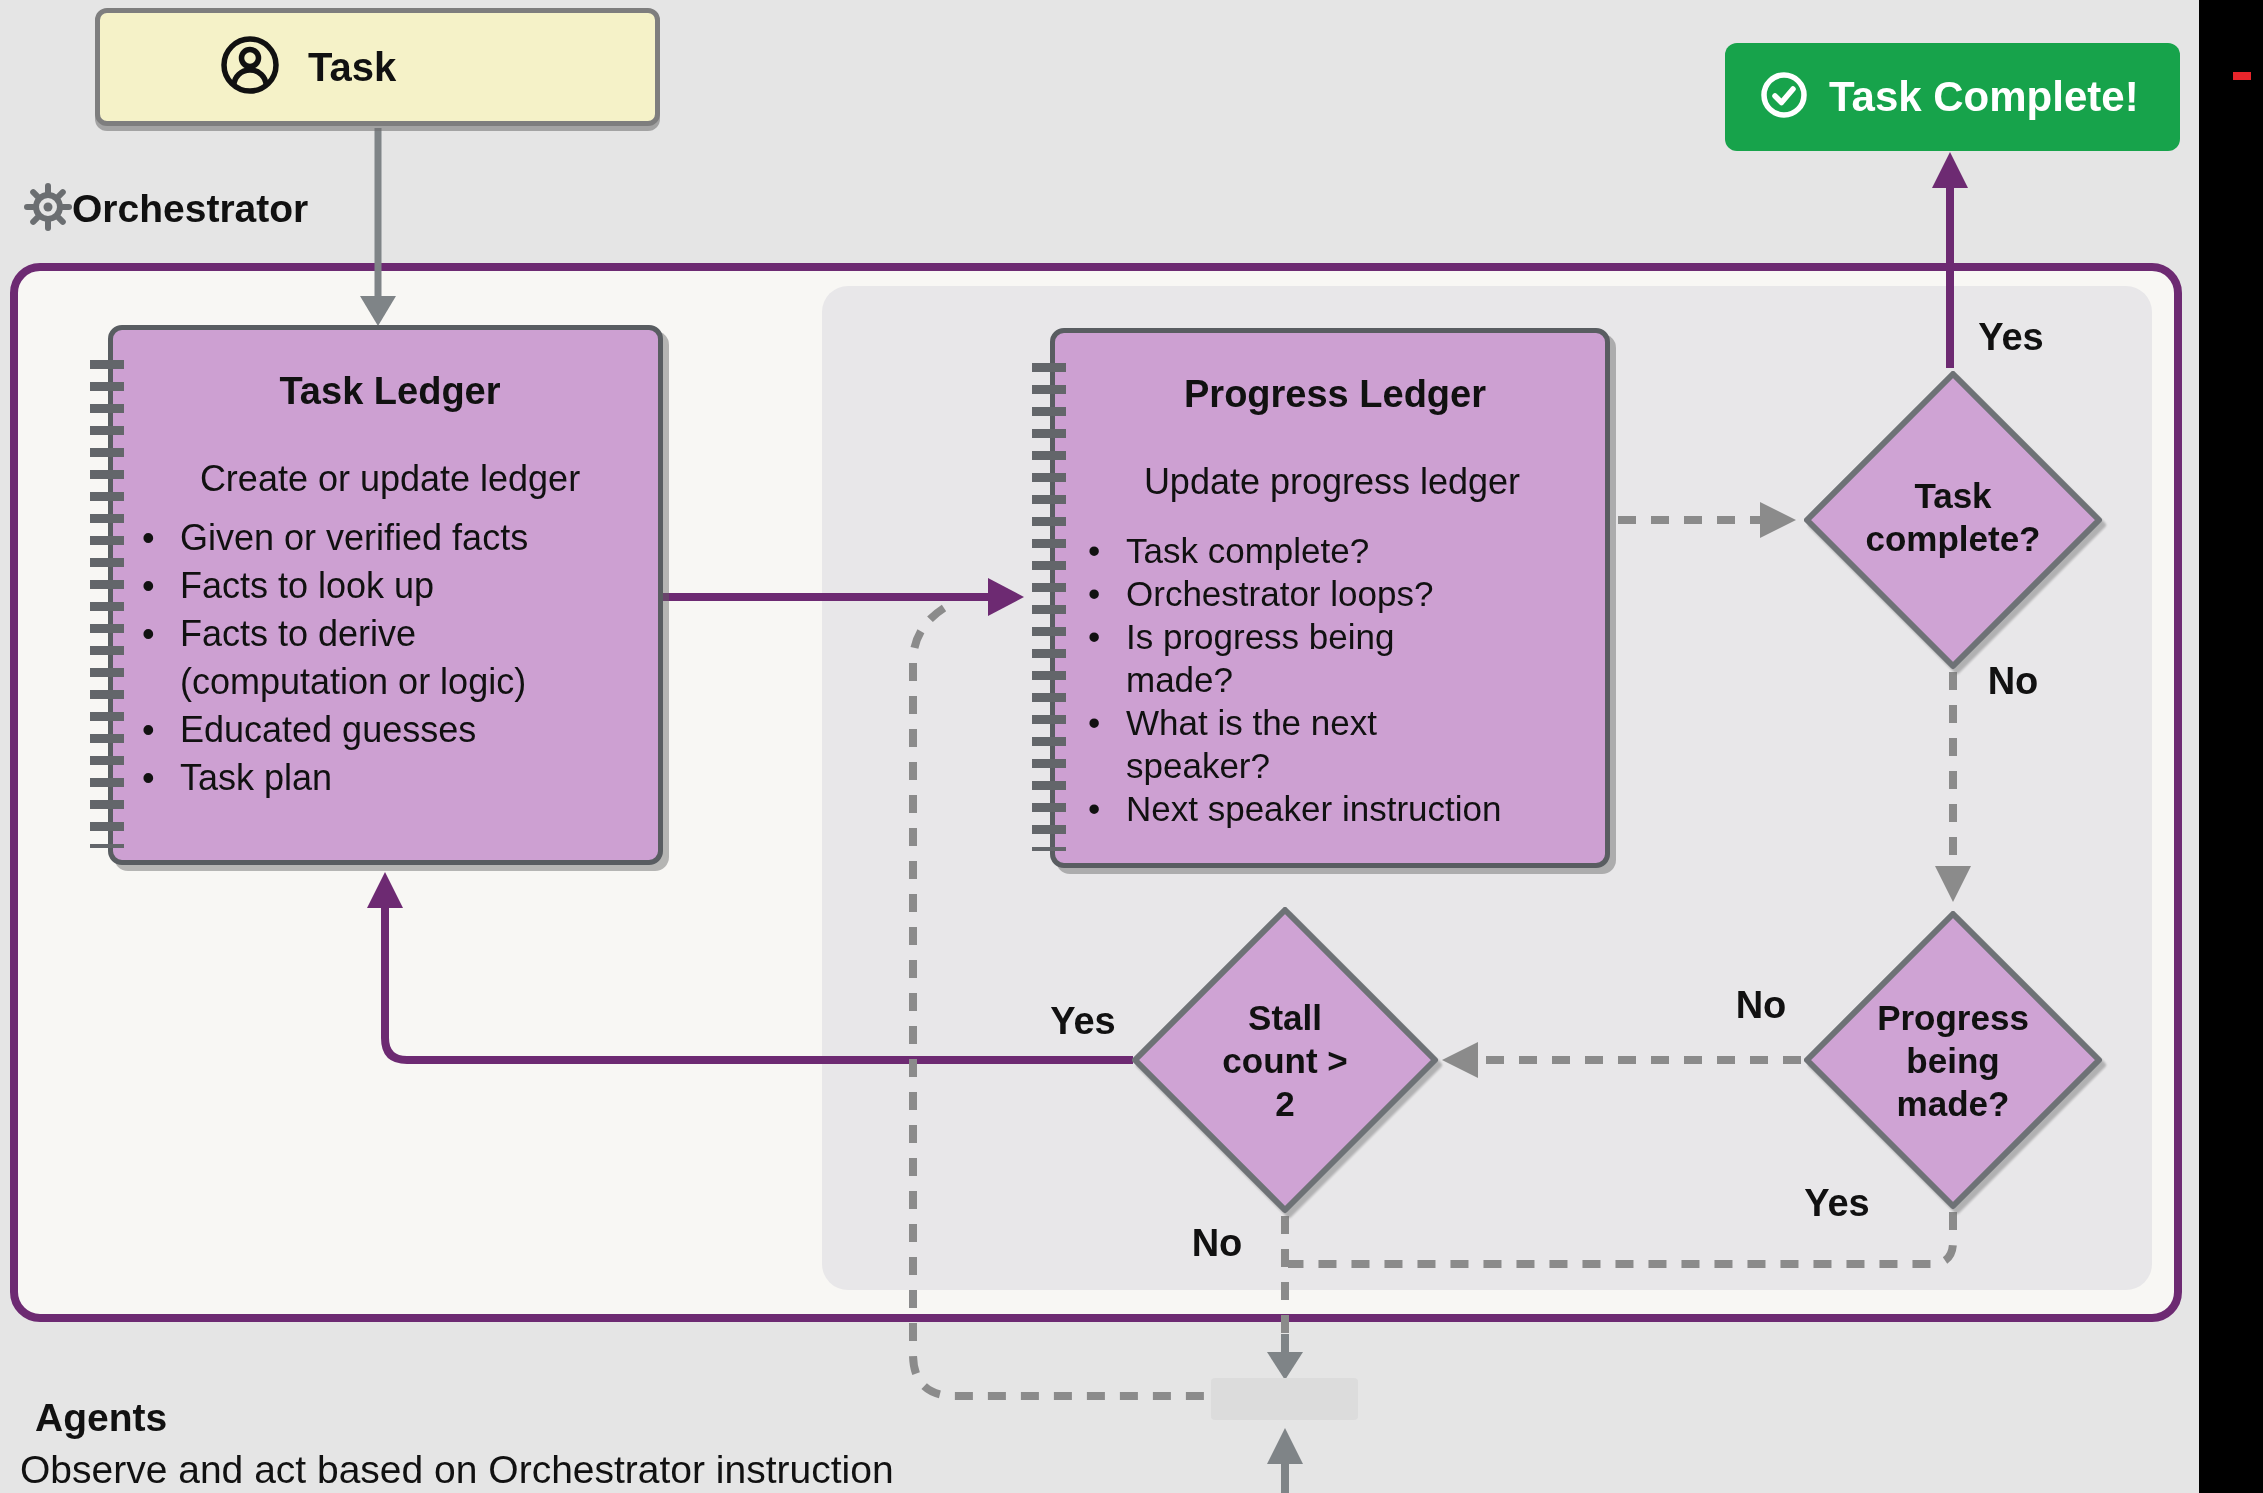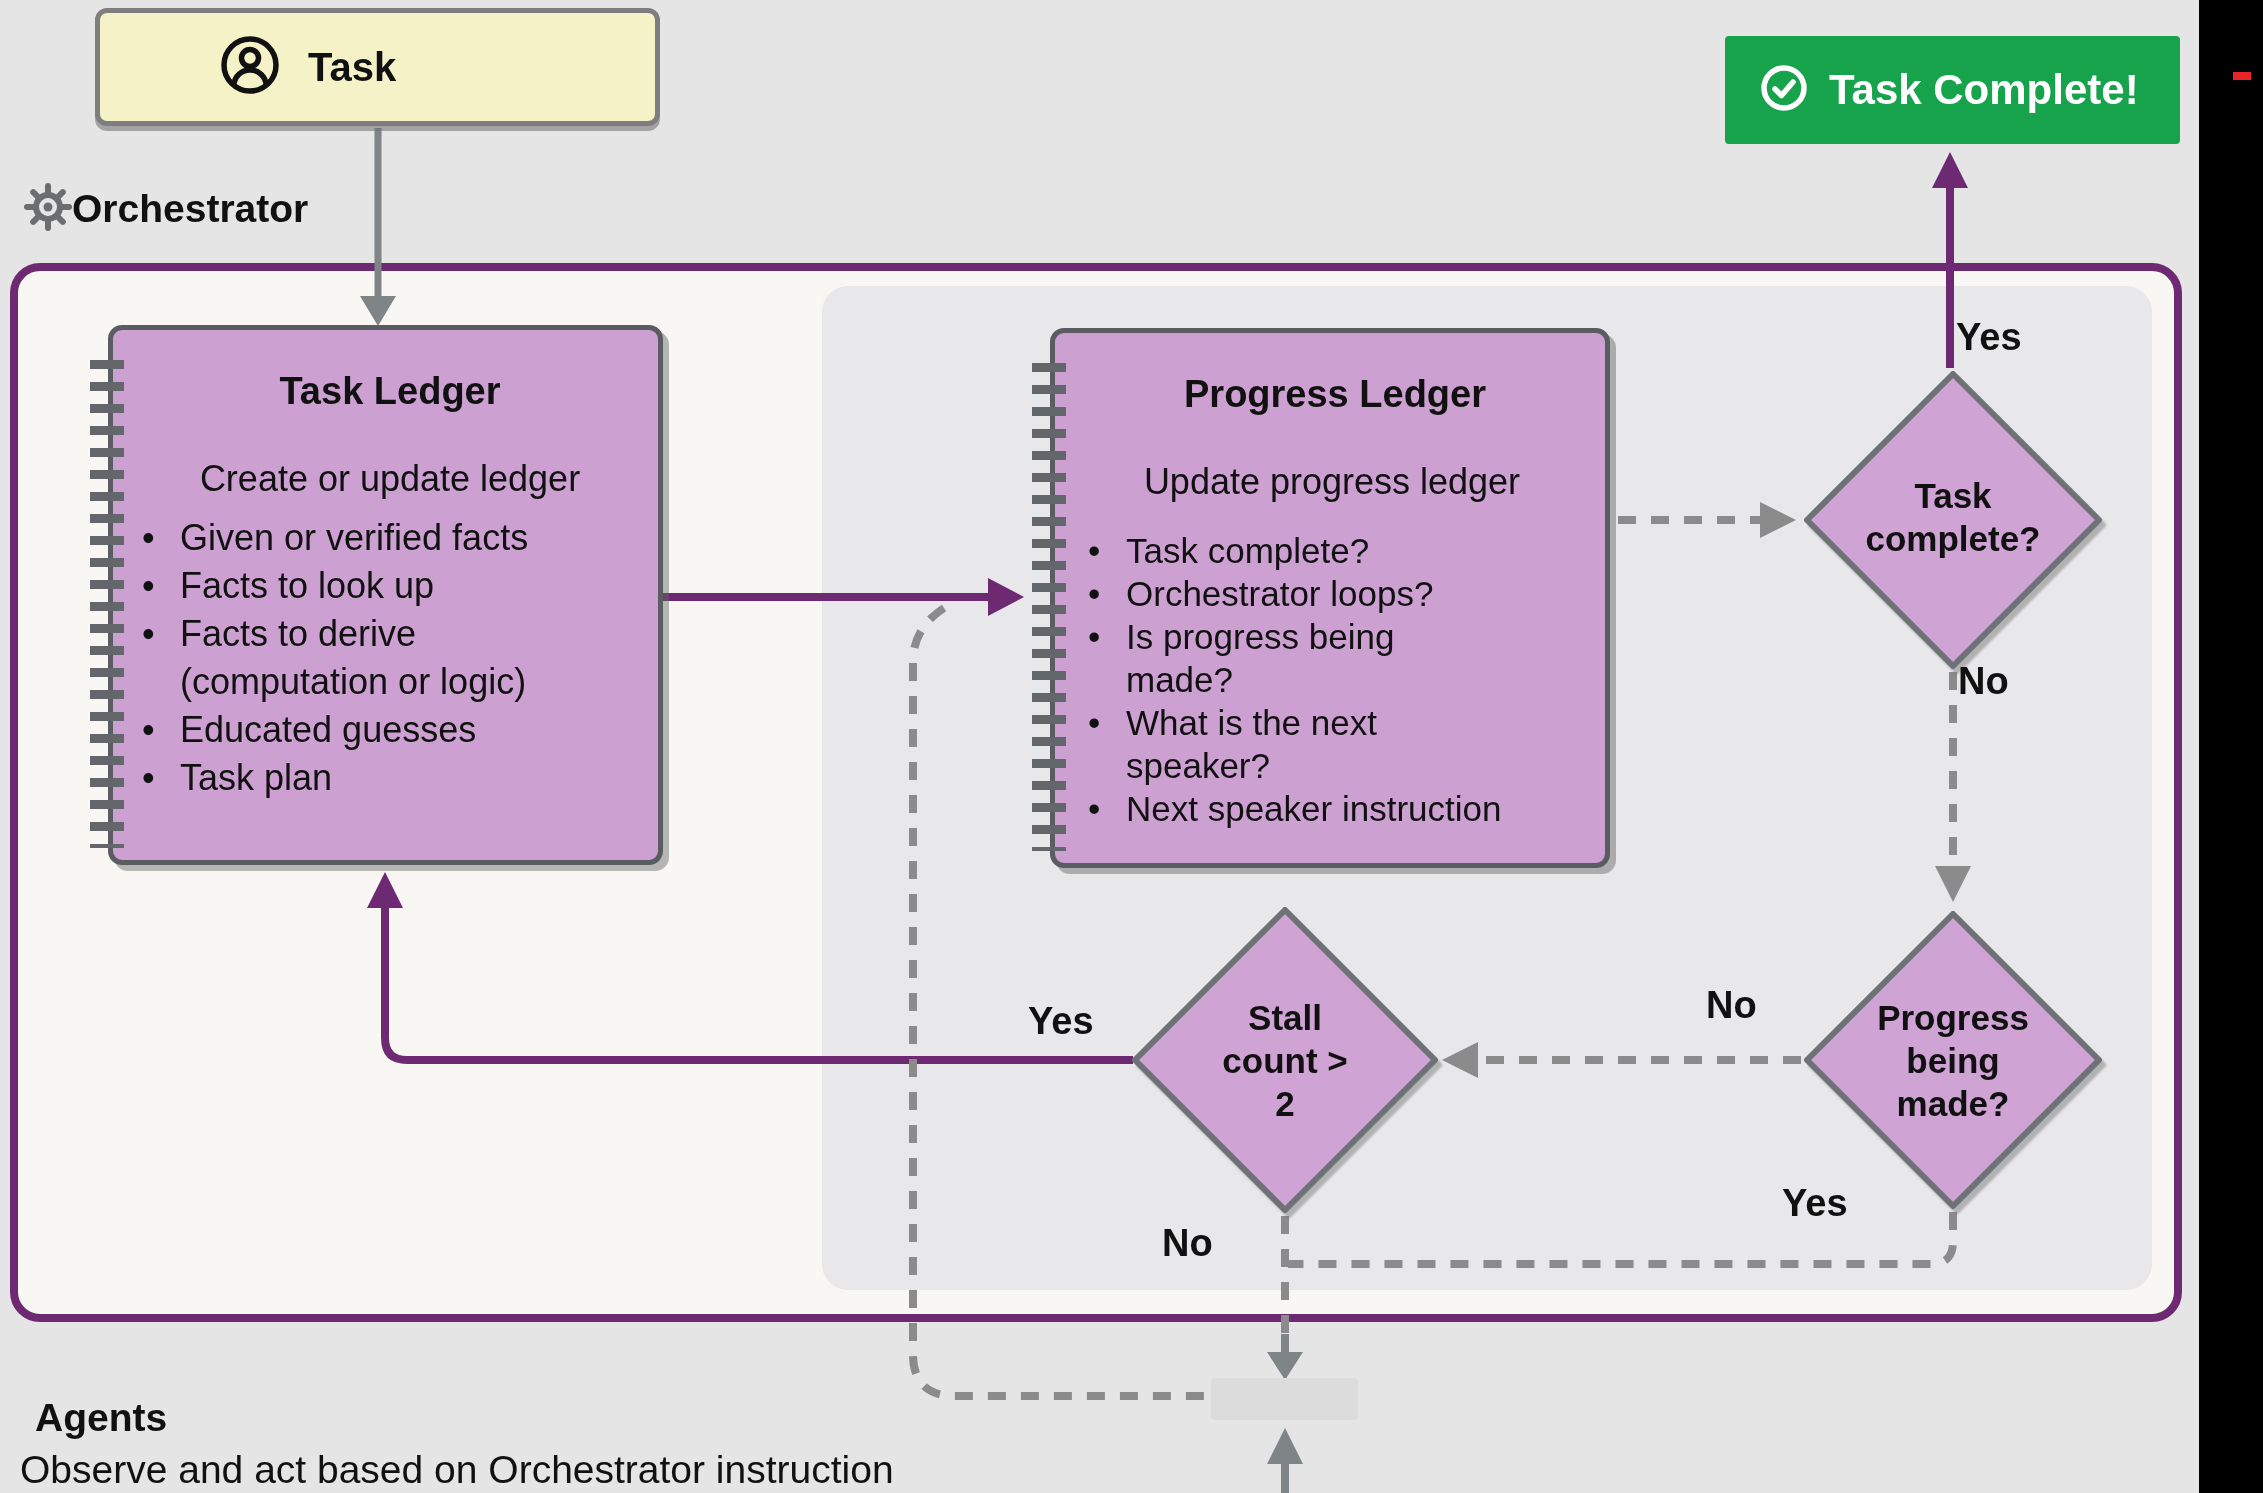--- a/index.html
+++ b/index.html
@@ -46,29 +46,29 @@
   .ledger-title{position:absolute;text-align:center;font-size:38px;font-weight:bold;}
   .ledger-sub{position:absolute;text-align:center;font-size:36px;}
   .ledger-list{position:absolute;}
   .ledger-list .row{display:flex;}
   .ledger-list .b{flex:0 0 38px;text-align:left;}
   .list-task{left:142px;top:514px;width:510px;font-size:36px;line-height:48px;}
   .list-progress{left:1088px;top:529px;width:520px;font-size:35px;line-height:43px;}
   
   .dtext{position:absolute;text-align:center;font-weight:600;font-size:35px;line-height:43px;}
   
-  .yn{position:absolute;font-size:38px;font-weight:bold;width:110px;}
+  .yn{position:absolute;font-size:38px;font-weight:bold;text-align:center;width:110px;}
   
   .report-note{
     position:absolute;left:1240px;top:38px;width:475px;text-align:center;
     color:#6a6a6a;font-size:40px;line-height:47px;font-weight:500;
   }
   .complete-btn{
-    position:absolute;left:1725px;top:36px;width:455px;height:108px;box-sizing:border-box;
-    background:#17a34b;border-radius:4px;display:flex;align-items:center;padding-left:34px;gap:20px;
+    position:absolute;left:1725px;top:43px;width:455px;height:108px;box-sizing:border-box;
+    background:#17a34b;border-radius:12px;display:flex;align-items:center;padding-left:34px;gap:20px;
   }
   .complete-btn .lbl{color:#fff;font-size:42px;font-weight:bold;}
   
   .agents-rect{position:absolute;left:1211px;top:1378px;width:147px;height:42px;background:#dcdcdc;border-radius:4px;}
   .agents-title{position:absolute;left:35px;top:1396px;font-size:39px;font-weight:bold;}
   .agents-sub{position:absolute;left:20px;top:1448px;font-size:39px;}
   
   .black-band{position:absolute;left:2199px;top:0;width:64px;height:1493px;background:#000;}
   .red-dash{position:absolute;left:2233px;top:72px;width:18px;height:8px;background:#e8252b;}
 </style>

